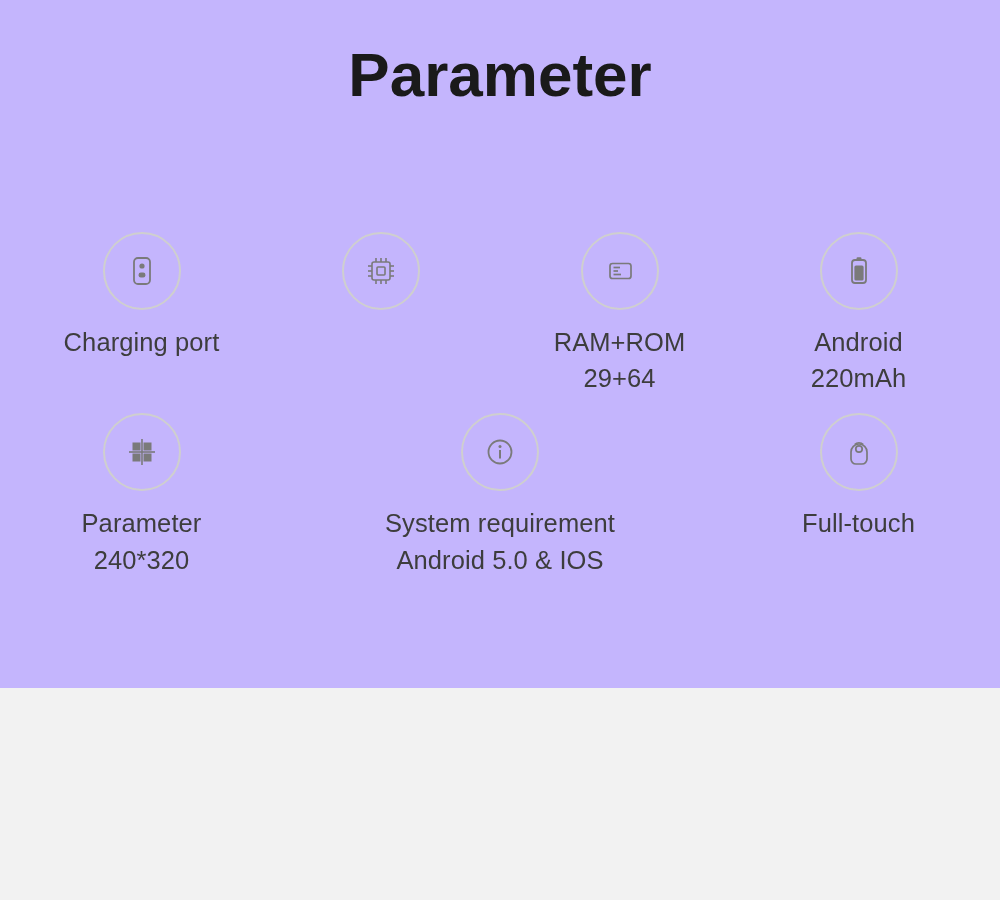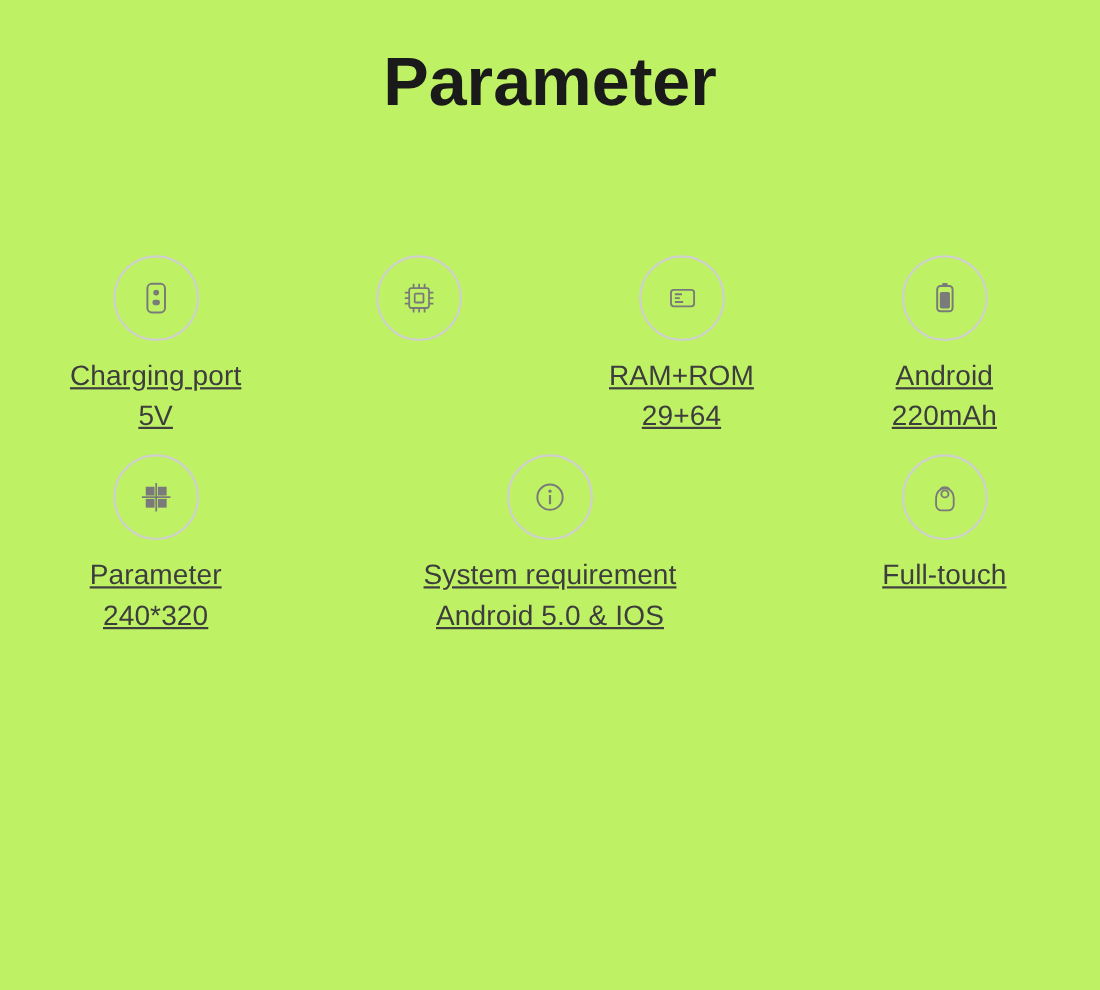--- a/index.html
+++ b/index.html
@@ -10,22 +10,22 @@
     width: 1000px;
     height: 900px;
     background: #f2f2f2;
     font-family: "Liberation Sans", sans-serif;
     color: #3f3f3f;
     overflow: hidden;
   }
   .page {
     position: relative;
     width: 1000px;
-    height: 900px;
-    background: #bef264;
+    height: 688px;
+    background: #c4b5fd;
   }
   .title {
     text-align: center;
     font-size: 62px;
     font-weight: bold;
     color: #1a1a1a;
     letter-spacing: 0px;
     margin: 0;
     padding-top: 44px;
     line-height: 1.0;
@@ -46,21 +46,20 @@
     width: 1000px;
   }
   .row-2 {
     margin-top: 17px;
   }
   .cell {
     width: 239px;
     display: flex;
     flex-direction: column;
     align-items: center;
-    text-decoration: underline;
   }
   .icon-wrap {
     width: 78px;
     height: 78px;
     border: 2px solid #cfcfcf;
     border-radius: 50%;
     display: flex;
     align-items: center;
     justify-content: center;
     box-sizing: border-box;
@@ -103,21 +102,20 @@
       <div class="cell">
         <div class="icon-wrap">
           <svg width="44" height="44" viewBox="0 0 44 44" fill="none" stroke="#7a7a7a" stroke-width="1.8">
             <rect x="14" y="9" width="16" height="26" rx="4"></rect>
             <circle cx="22" cy="17" r="2.6" fill="#7a7a7a" stroke="none"></circle>
             <rect x="18.6" y="23.5" width="6.8" height="5" rx="2.2" fill="#7a7a7a" stroke="none"></rect>
           </svg>
         </div>
         <div class="caption">
           <span class="line">Charging port</span>
-          <span class="line">5V</span>
         </div>
       </div>
 
       <div class="cell">
         <div class="icon-wrap">
           <svg width="44" height="44" viewBox="0 0 44 44" fill="none" stroke="#7a7a7a" stroke-width="1.6">
             <rect x="13" y="13" width="18" height="18" rx="2"></rect>
             <rect x="18" y="18" width="8" height="8" rx="1"></rect>
             <line x1="17" y1="13" x2="17" y2="9"></line>
             <line x1="22" y1="13" x2="22" y2="9"></line>

